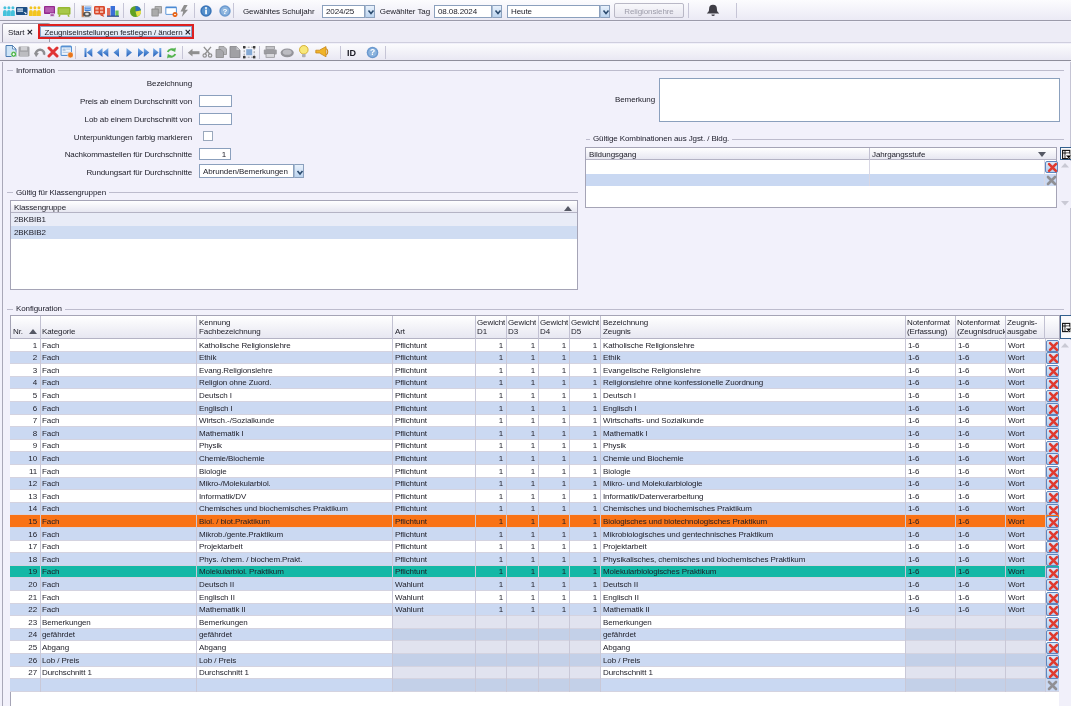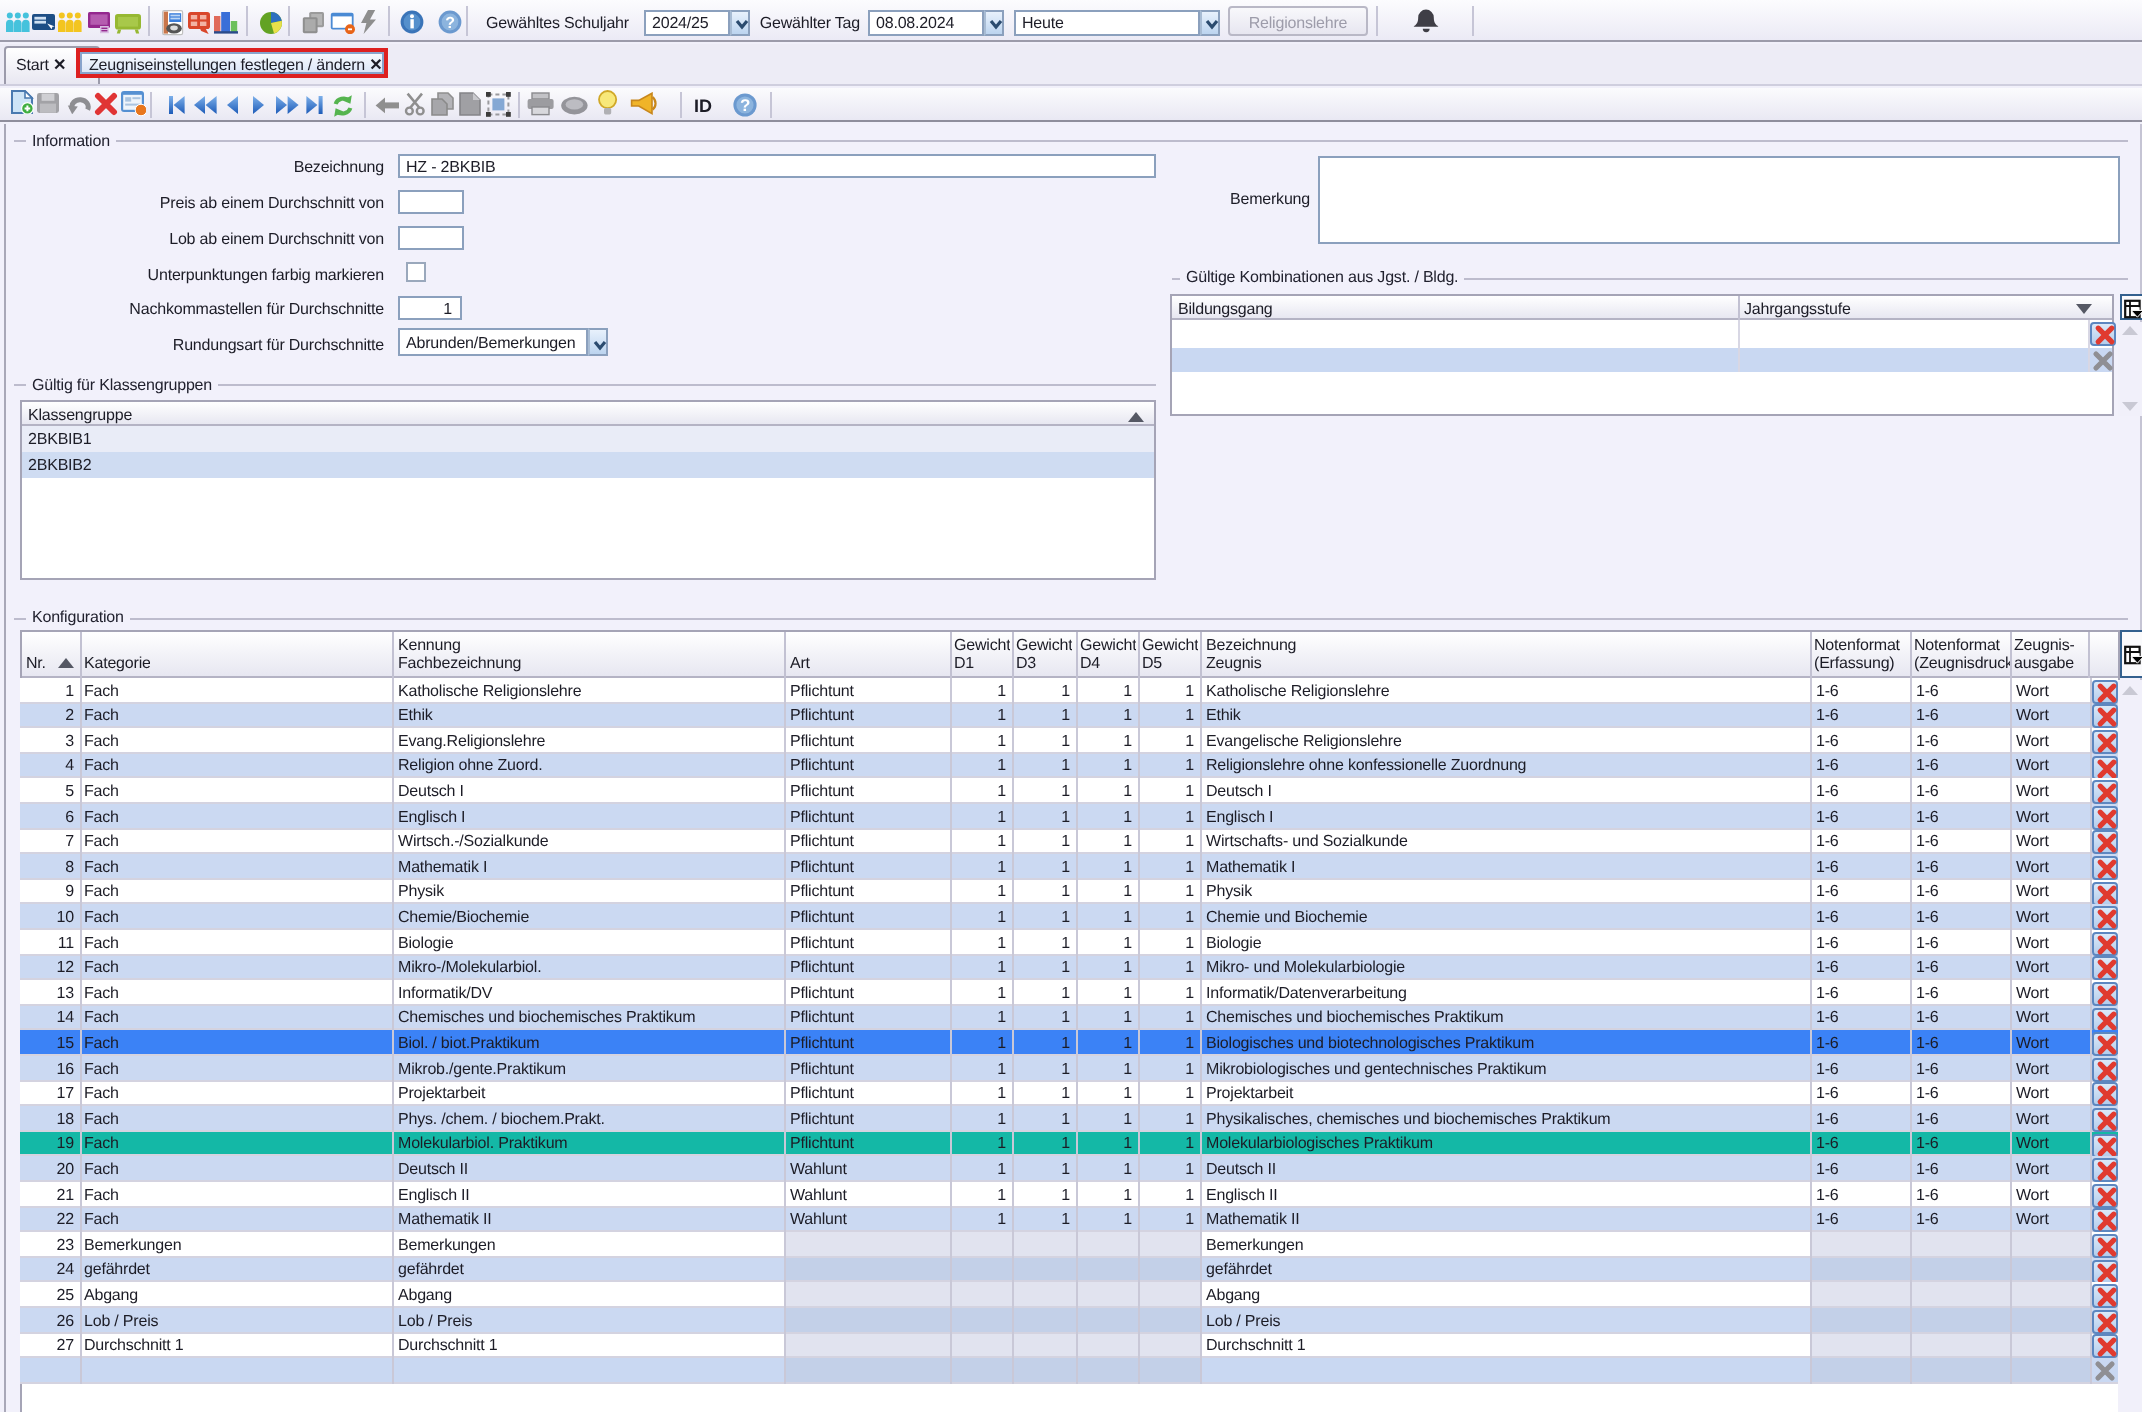--- a/index.html
+++ b/index.html
@@ -306,21 +306,20 @@
     <div class="abs" style="left:2px;top:0;width:1px;height:644px;background:#a9a8b8"></div>
 <div class="abs" style="left:1070px;top:0;width:1px;height:644px;background:#c5c4d4"></div>
 <div class="fline" style="left:7px;top:8px;width:1057px"></div>
 <div class="legend" style="left:13px;top:4px">Information</div>
 <div class="rlbl" style="left:-8px;top:17px;width:200px">Bezeichnung</div>
 <div class="rlbl" style="left:-8px;top:35px;width:200px">Preis ab einem Durchschnitt von</div>
 <div class="rlbl" style="left:-8px;top:53px;width:200px">Lob ab einem Durchschnitt von</div>
 <div class="rlbl" style="left:-8px;top:70.5px;width:200px">Unterpunktungen farbig markieren</div>
 <div class="rlbl" style="left:-8px;top:88px;width:200px">Nachkommastellen für Durchschnitte</div>
 <div class="rlbl" style="left:-8px;top:105.5px;width:200px">Rundungsart für Durchschnitte</div>
-<div class="inp" style="left:199px;top:15px;width:379px;height:12px;padding:1px 0 0 3px">HZ - 2BKBIB</div>
 <div class="inp" style="left:199px;top:33px;width:33px;height:12px"></div>
 <div class="inp" style="left:199px;top:51px;width:33px;height:12px"></div>
 <div class="inp" style="left:203px;top:69px;width:10px;height:10px;border-color:#9aa8bc"></div>
 <div class="inp r" style="left:199px;top:86px;width:32px;height:12px;text-align:right;padding:1px 4px 0 0">1</div>
 <div class="inp" style="left:199px;top:102px;width:95px;height:14px;padding:2px 0 0 3px">Abrunden/Bemerkungen</div>
 <div class="ddbtn" style="left:294px;top:102px;height:14px">
       <svg class="chev" width="8" height="9" viewBox="0 0 8 8" style="top:3px">
         <path d="M1.5 2.5 L4 5.5 L6.5 2.5" stroke="#2b4b6f" stroke-width="1.6" fill="none"></path>
       </svg>
     </div>
@@ -631,21 +630,21 @@
 <div class="c r" style="left:528px;width:28px">1</div>
 <div class="c r" style="left:559px;width:28px">1</div>
 <div class="c" style="left:593px;width:302px">Chemisches und biochemisches Praktikum</div>
 <div class="c" style="left:898px;width:47px">1-6</div>
 <div class="c" style="left:948px;width:47px">1-6</div>
 <div class="c" style="left:998px;width:37px">Wort</div>
 </div>
 <div class="xbtn" style="left:1046px;top:503.6px"><svg width="11" height="11" viewBox="0 0 11 11">
       <path d="M2.1 2.1 L8.9 8.9 M8.9 2.1 L2.1 8.9" stroke="#e03a2f" stroke-width="2.6" stroke-linecap="round"></path>
     </svg></div>
-<div class="krow" style="top:515.4px;background:#3b82f6">
+<div class="krow" style="top:515.4px;background:#f97316">
 <div class="c r" style="left:0px;width:27px">15</div>
 <div class="c" style="left:32px;width:154px">Fach</div>
 <div class="c" style="left:189px;width:193px">Biol. / biot.Praktikum</div>
 <div class="c" style="left:385px;width:80px">Pflichtunt</div>
 <div class="c r" style="left:465px;width:28px">1</div>
 <div class="c r" style="left:496px;width:29px">1</div>
 <div class="c r" style="left:528px;width:28px">1</div>
 <div class="c r" style="left:559px;width:28px">1</div>
 <div class="c" style="left:593px;width:302px">Biologisches und biotechnologisches Praktikum</div>
 <div class="c" style="left:898px;width:47px">1-6</div>

